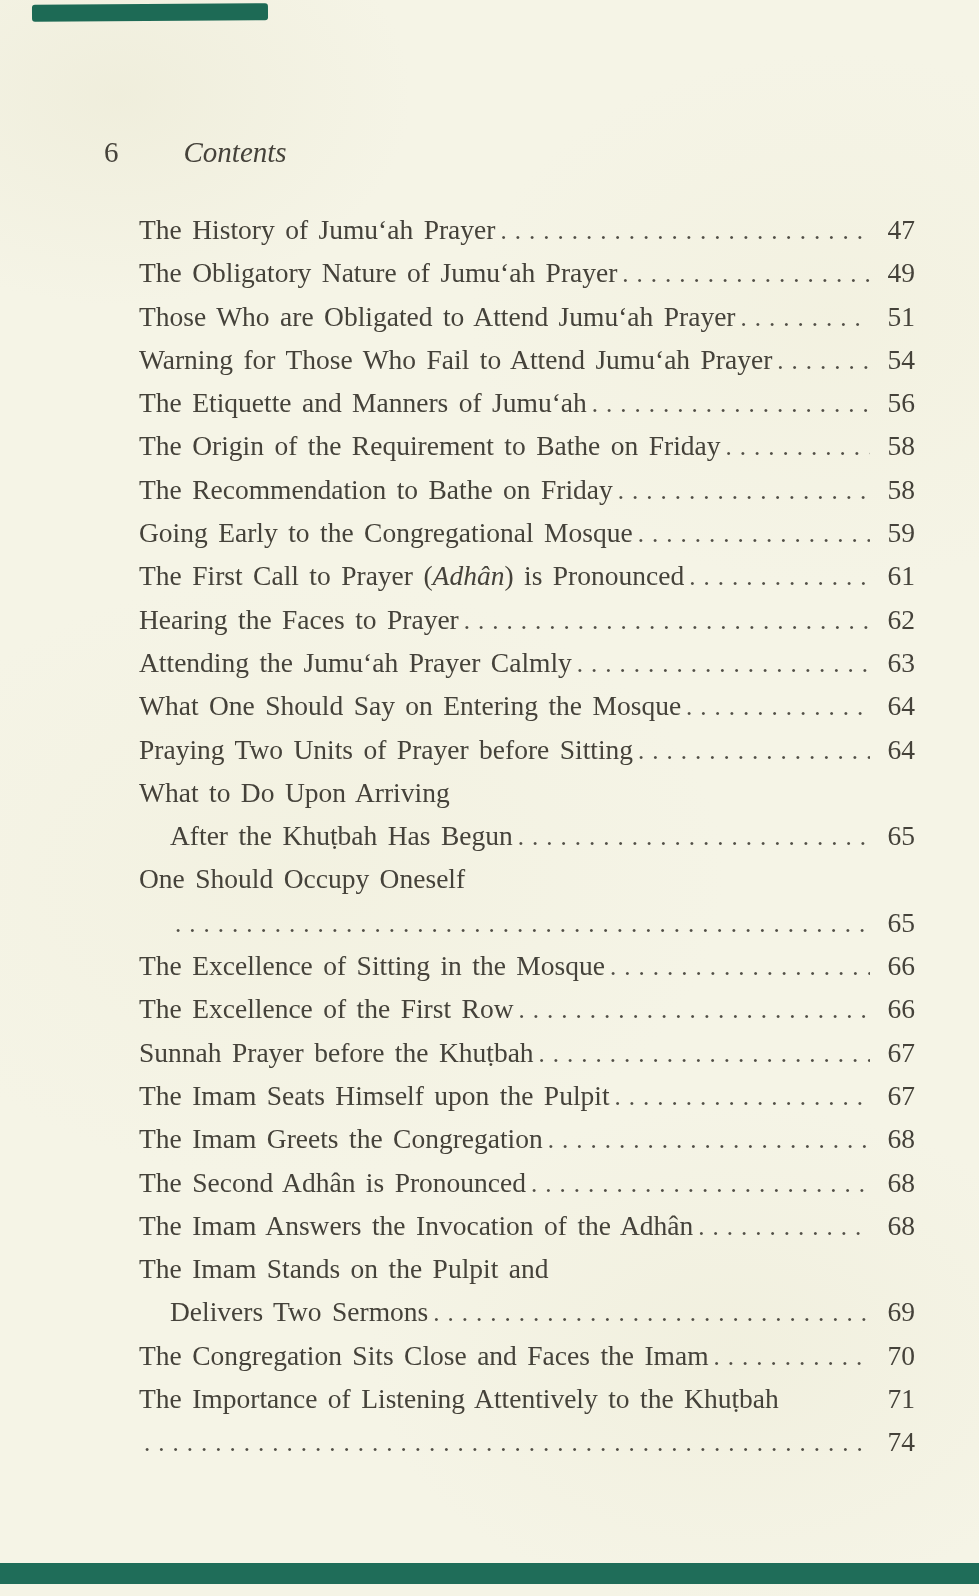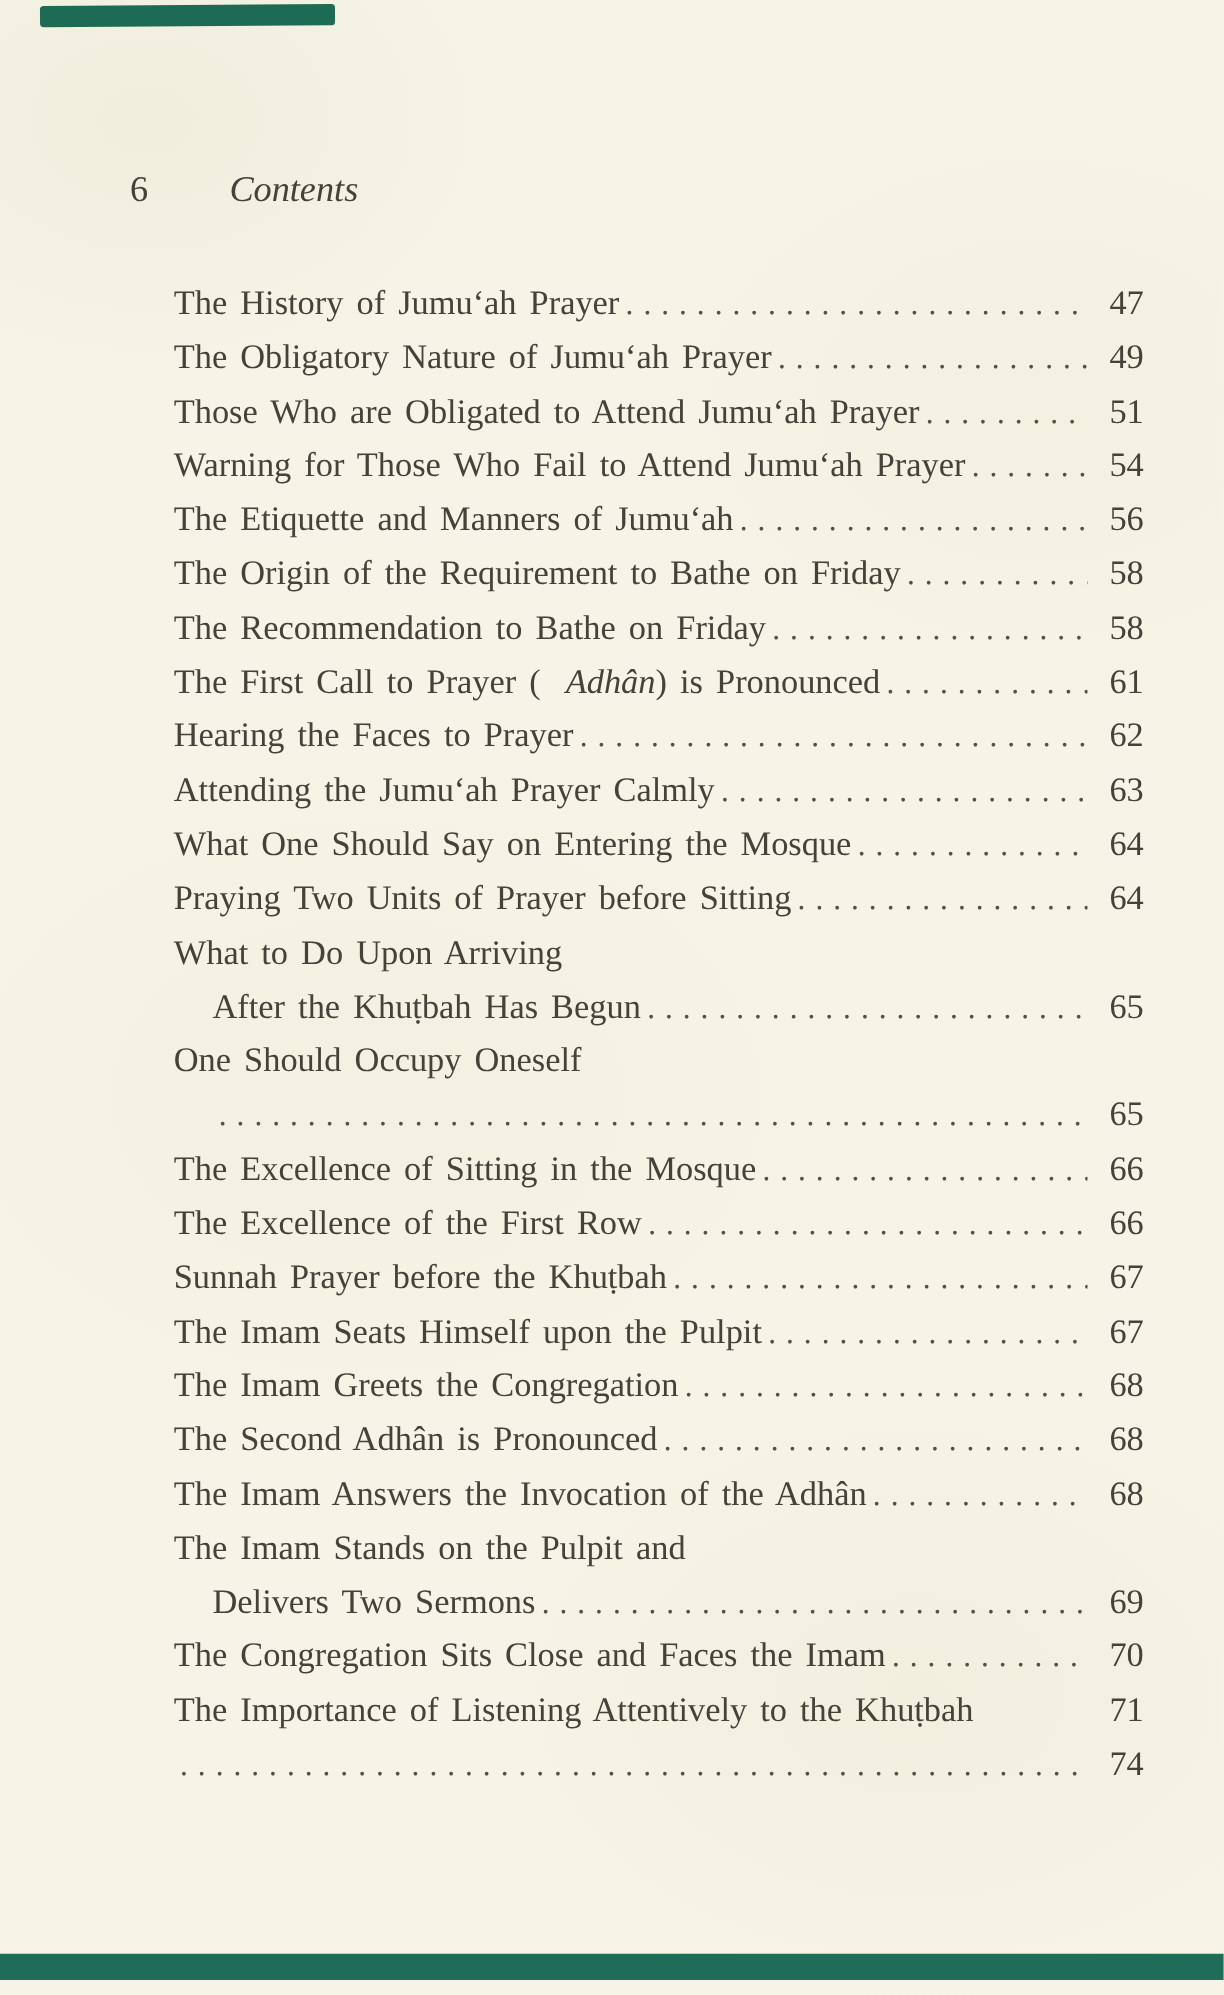--- a/index.html
+++ b/index.html
@@ -32,35 +32,35 @@
 
   .page-header {
     position: absolute; top: 136px; left: 104px;
     font-size: 29px; line-height: 32px;
     white-space: nowrap;
   }
   .page-header .pgnum { font-style: normal; }
   .page-header .running-title { font-style: italic; margin-left: 65px; }
 
   .toc {
-    position: absolute; top: 220px; left: 139px;
+    position: absolute; top: 208px; left: 139px;
     width: 776px;
   }
   .row {
     display: flex;
     align-items: baseline;
     height: 43.3px;
     line-height: 43.3px;
     font-size: 27.5px;
     white-space: nowrap;
     word-spacing: 0.13em;
   }
   .row.indent { padding-left: 31px; justify-content: flex-end; }
   .row .title { flex: 0 0 auto; }
-  .row .title .it { font-style: italic; margin-left: 20px; }
+  .row .title .it { font-style: italic; }
   .row .leader {
     flex: 1 1 auto;
     overflow: hidden;
     margin-left: 5px;
     margin-right: 9px;
     letter-spacing: 0.32em;
     font-size: 25px;
     opacity: 0.92;
   }
   .row .leader::after {
@@ -109,20 +109,25 @@
       <span class="title"><span>The Origin of the Requirement to Bathe on Friday</span></span>
       <span class="leader"></span>
       <span class="page">58</span>
     </div>
     <div class="row">
       <span class="title"><span>The Recommendation to Bathe on Friday</span></span>
       <span class="leader"></span>
       <span class="page">58</span>
     </div>
     <div class="row">
+      <span class="title"><span>Going Early to the Congregational Mosque</span></span>
+      <span class="leader"></span>
+      <span class="page">59</span>
+    </div>
+    <div class="row">
       <span class="title"><span>The First Call to Prayer (</span><span class="it">Adhân</span><span>) is Pronounced</span></span>
       <span class="leader"></span>
       <span class="page">61</span>
     </div>
     <div class="row">
       <span class="title"><span>Hearing the Faces to Prayer</span></span>
       <span class="leader"></span>
       <span class="page">62</span>
     </div>
     <div class="row">

